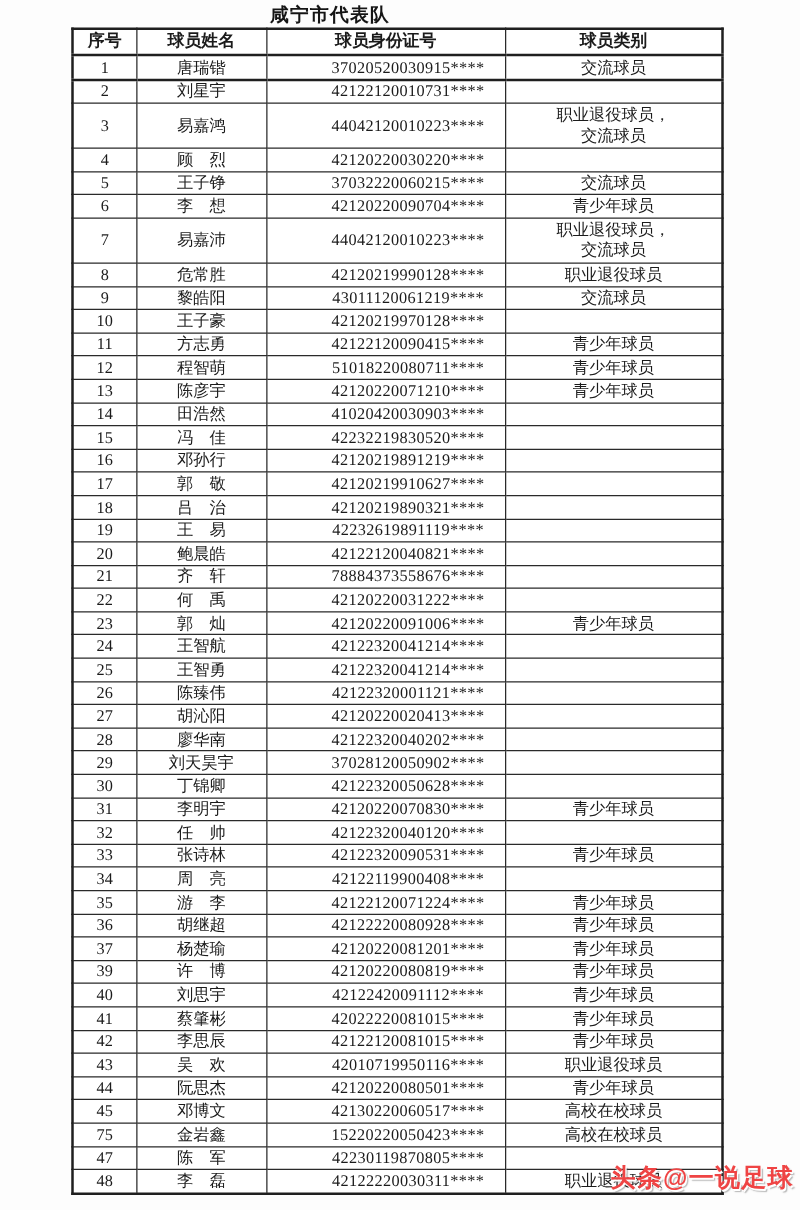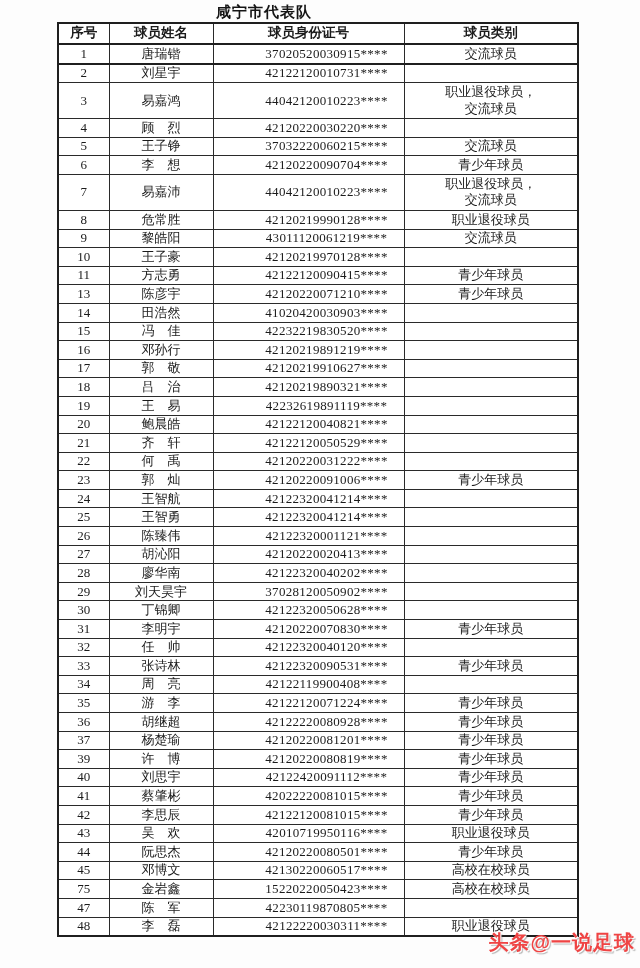--- a/index.html
+++ b/index.html
@@ -135,20 +135,26 @@
           <td class="id-cell">42120219970128****</td>
           <td></td>
         </tr>
         <tr>
           <td>11</td>
           <td>方志勇</td>
           <td class="id-cell">42122120090415****</td>
           <td>青少年球员</td>
         </tr>
         <tr>
+          <td>12</td>
+          <td>程智萌</td>
+          <td class="id-cell">51018220080711****</td>
+          <td>青少年球员</td>
+        </tr>
+        <tr>
           <td>13</td>
           <td>陈彦宇</td>
           <td class="id-cell">42120220071210****</td>
           <td>青少年球员</td>
         </tr>
         <tr>
           <td>14</td>
           <td>田浩然</td>
           <td class="id-cell">41020420030903****</td>
           <td></td>
@@ -185,21 +191,21 @@
         </tr>
         <tr>
           <td>20</td>
           <td>鲍晨皓</td>
           <td class="id-cell">42122120040821****</td>
           <td></td>
         </tr>
         <tr>
           <td>21</td>
           <td>齐　轩</td>
-          <td class="id-cell">42122120050529****</td>
+          <td class="id-cell">78884373558676****</td>
           <td></td>
         </tr>
         <tr>
           <td>22</td>
           <td>何　禹</td>
           <td class="id-cell">42120220031222****</td>
           <td></td>
         </tr>
         <tr>
           <td>23</td>

